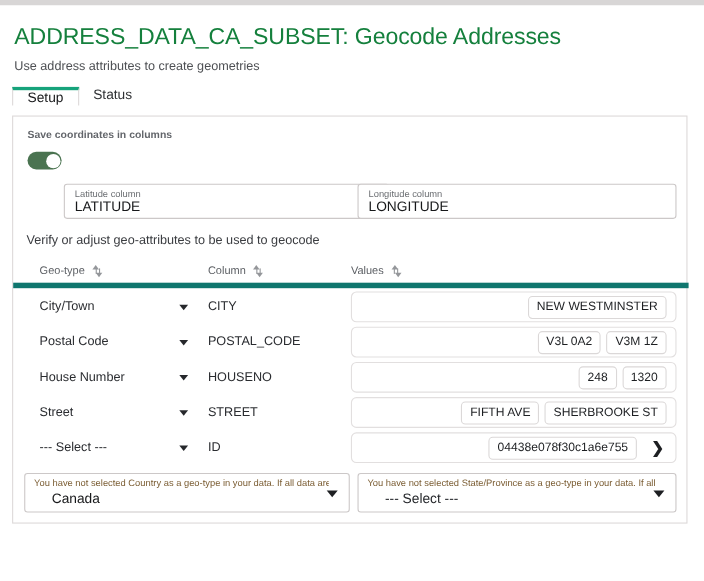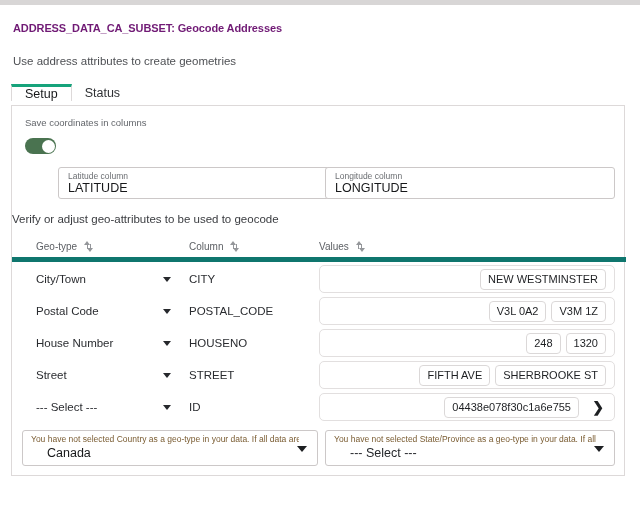--- a/index.html
+++ b/index.html
@@ -38,42 +38,42 @@
     height: 523px;
     background: #ffffff;
     box-sizing: border-box;
   }
 
   
   .page-title {
     position: absolute;
     left: 13px;
     top: 17px;
-    font-size: 11px;
-    font-weight: bold;
+    font-size: 21px;
+    font-weight: normal;
     letter-spacing: -0.1px;
-    color: #701a75;
+    color: #15803d;
     white-space: nowrap;
   }
   .page-subtitle {
     position: absolute;
     left: 13px;
     top: 50px;
     font-size: 11.5px;
     color: #4e5054;
     white-space: nowrap;
   }
 
   
   .tabs {
     position: absolute;
     left: 11px;
     top: 74px;
     display: flex;
-    align-items: center;
+    align-items: flex-start;
     height: 27px;
   }
   .tab {
     position: relative;
     display: flex;
     align-items: center;
     justify-content: center;
     padding: 0 13px;
     font-size: 12.5px;
     color: #2f3134;
@@ -105,20 +105,21 @@
     box-sizing: border-box;
   }
 
   .save-label {
     position: absolute;
     left: 13px;
     top: 11px;
     font-size: 9.5px;
     color: #63666b;
     white-space: nowrap;
+    font-weight: bold;
   }
 
   
   .toggle {
     position: absolute;
     left: 13px;
     top: 32px;
     width: 31px;
     height: 16px;
     border-radius: 9px;
@@ -161,21 +162,21 @@
     position: absolute;
     left: 9px;
     top: 13px;
     font-size: 12.5px;
     color: #17181a;
     white-space: nowrap;
   }
 
   .verify-text {
     position: absolute;
-    left: 0;
+    left: 12px;
     top: 107px;
     font-size: 11.5px;
     color: #3a3c40;
     white-space: nowrap;
   }
 
   
   .thead {
     position: absolute;
     left: 0;

